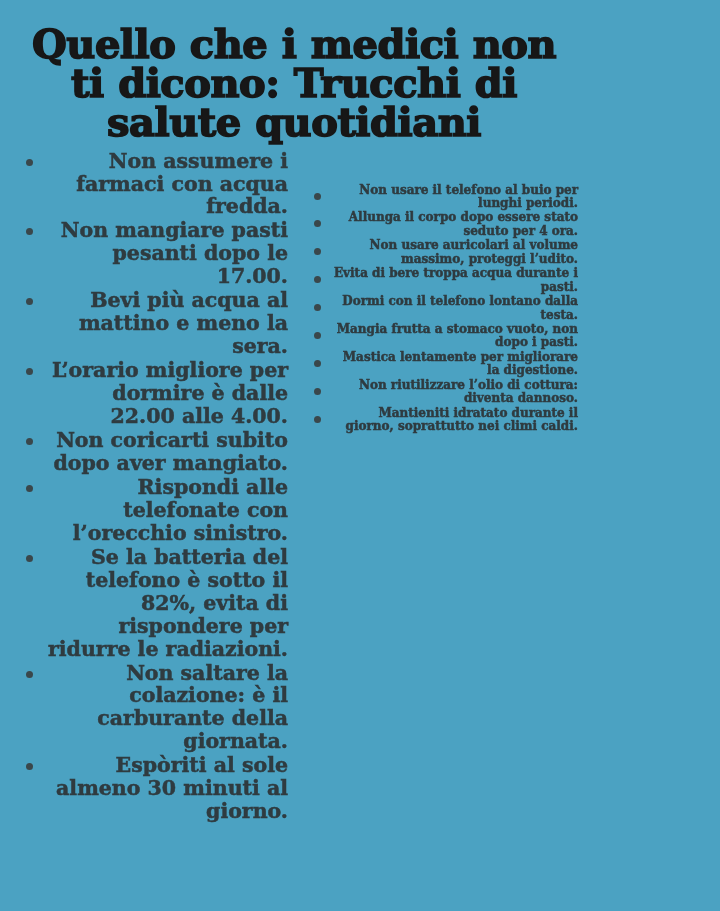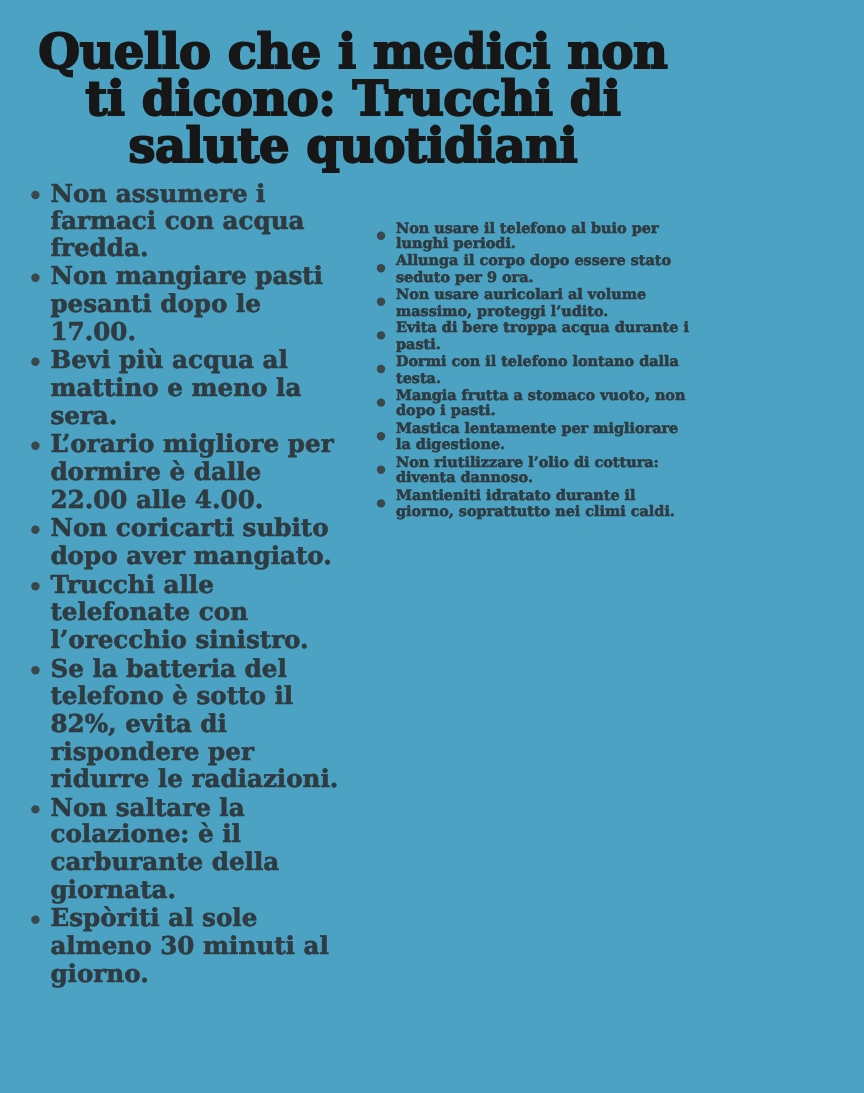--- a/index.html
+++ b/index.html
@@ -67,21 +67,21 @@
 
   .item {
     position: relative;
     padding-left: 30px;
     margin: 0 0 1px 0;
     color: #2f3b40;
     font-family: "DejaVu Serif", serif;
     font-weight: bold;
     font-size: 20.5px;
     line-height: 1.12;
-    text-align: left;
+    text-align: right;
     -webkit-text-stroke: 0.5px #2f3b40;
   }
   .col-right .item {
     font-size: 12px;
     padding-left: 26px;
   }
 
   .bullet {
     position: absolute;
     left: 14px;
@@ -125,21 +125,21 @@
         <li class="item">
           <span class="bullet"></span>
           <span class="item-text">L’orario migliore per dormire è dalle 22.00 alle 4.00.</span>
         </li>
         <li class="item">
           <span class="bullet"></span>
           <span class="item-text">Non coricarti subito dopo aver mangiato.</span>
         </li>
         <li class="item">
           <span class="bullet"></span>
-          <span class="item-text">Trucchi alle telefonate con l’orecchio sinistro.</span>
+          <span class="item-text">Rispondi alle telefonate con l’orecchio sinistro.</span>
         </li>
         <li class="item">
           <span class="bullet"></span>
           <span class="item-text">Se la batteria del telefono è sotto il 82%, evita di rispondere per ridurre le radiazioni.</span>
         </li>
         <li class="item">
           <span class="bullet"></span>
           <span class="item-text">Non saltare la colazione: è il carburante della giornata.</span>
         </li>
         <li class="item">
@@ -150,21 +150,21 @@
     </div>
 
     <div class="col col-right">
       <ul class="list">
         <li class="item">
           <span class="bullet"></span>
           <span class="item-text">Non usare il telefono al buio per lunghi periodi.</span>
         </li>
         <li class="item">
           <span class="bullet"></span>
-          <span class="item-text">Allunga il corpo dopo essere stato seduto per 9 ora.</span>
+          <span class="item-text">Allunga il corpo dopo essere stato seduto per 4 ora.</span>
         </li>
         <li class="item">
           <span class="bullet"></span>
           <span class="item-text">Non usare auricolari al volume massimo, proteggi l’udito.</span>
         </li>
         <li class="item">
           <span class="bullet"></span>
           <span class="item-text">Evita di bere troppa acqua durante i pasti.</span>
         </li>
         <li class="item">

